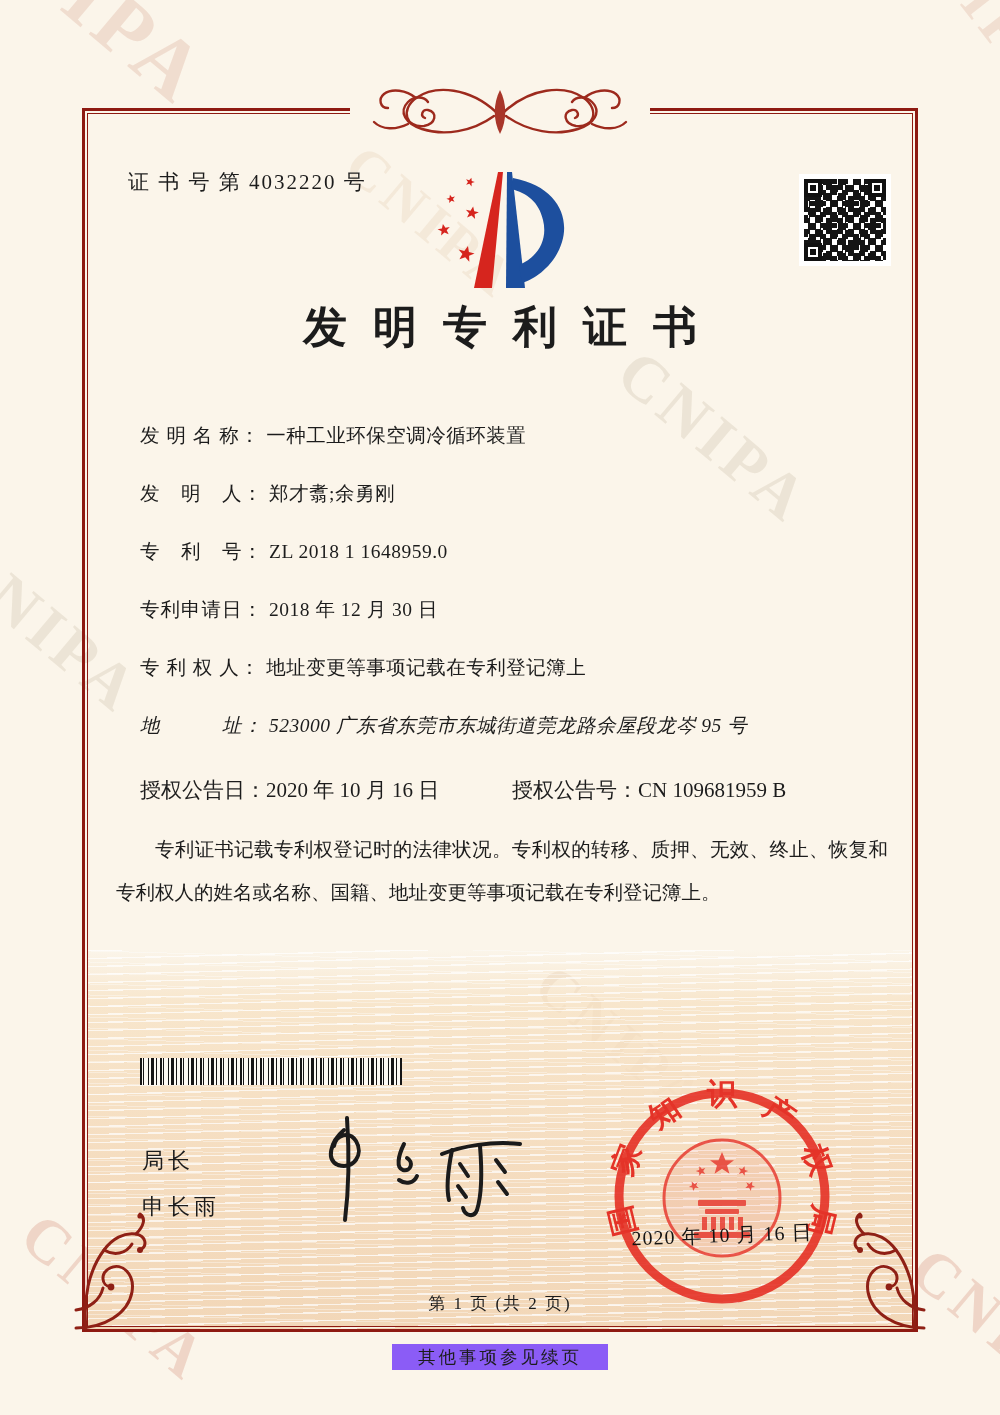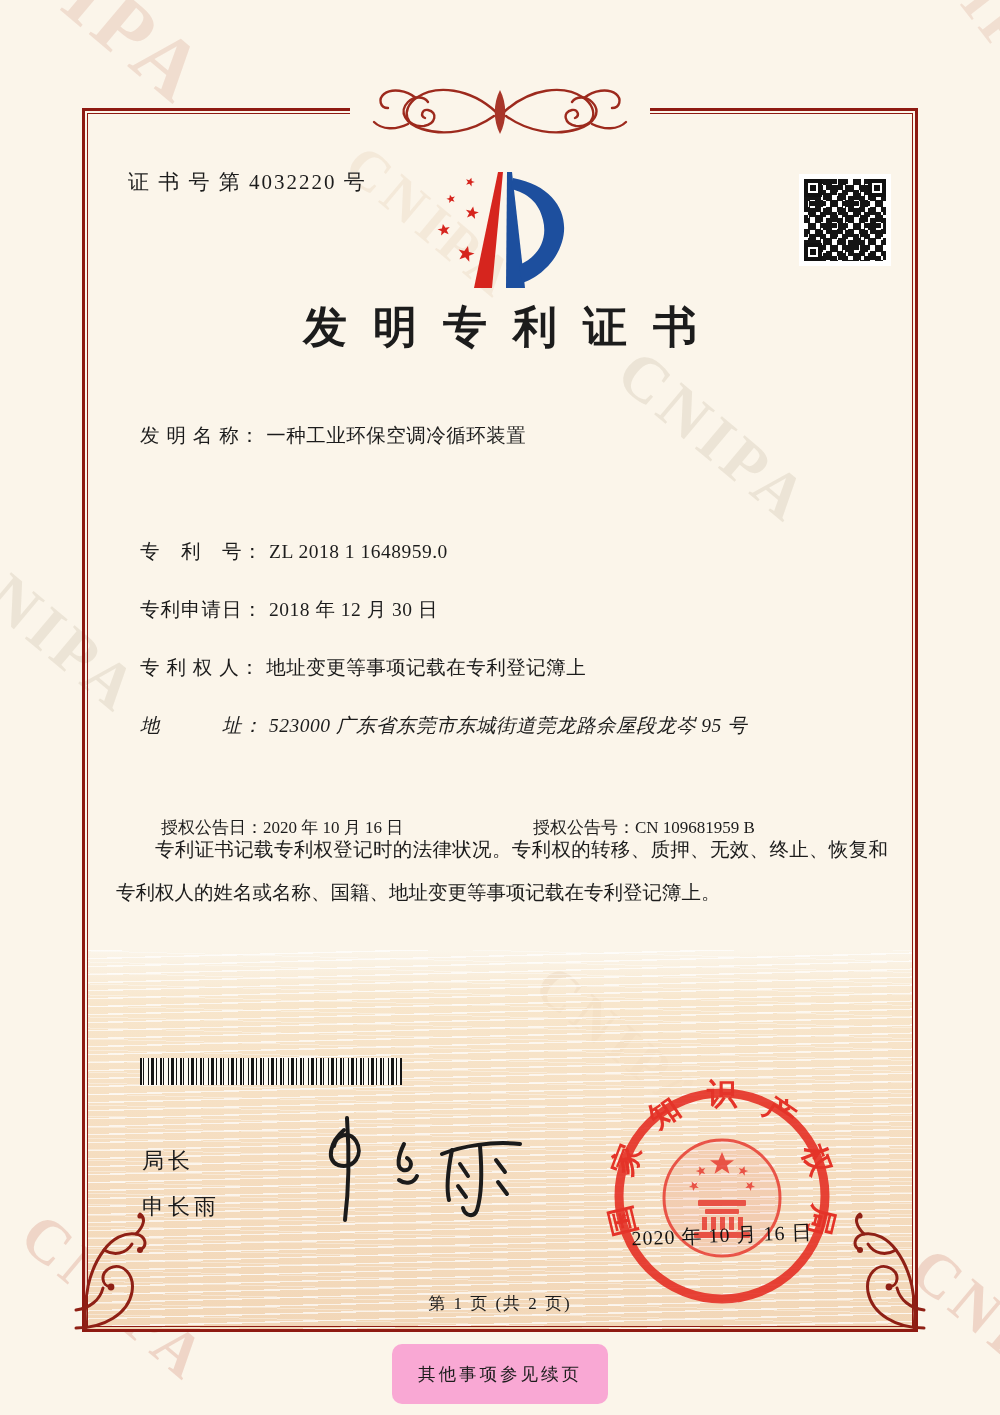--- a/index.html
+++ b/index.html
@@ -62,21 +62,21 @@
   
   .title{
     position:absolute; left:0; width:100%; top:298px; text-align:center;
     font-size:44px; font-weight:bold; letter-spacing:26px; text-indent:26px; z-index:4;
   }
   
   .field{position:absolute; left:140px; font-size:19.5px; z-index:4; white-space:nowrap;}
   .field .lab{letter-spacing:1px;}
   .field .val{margin-left:6px; letter-spacing:.5px;}
   .f0{top:422px;} .f1{top:480px;} .f2{top:538px;} .f3{top:596px;font-family:Liberation Serif, serif;} .f4{top:654px;} .f5{top:712px;font-style:italic;}
-  .grant{position:absolute; left:140px; top:816px; font-size:17px; z-index:4; white-space:nowrap;margin-left:21px;}
+  .grant{position:absolute; left:140px; top:776px; font-size:21px; z-index:4; white-space:nowrap;}
   .grant .pair2{position:absolute; left:372px; top:0;}
   
   .body-text{
     position:absolute; left:116px; right:112px; top:828px; z-index:4;
     font-size:19.5px; line-height:43px; text-align:justify;
   }
   .body-text p{margin:0; text-indent:2em;}
   
   .barcode{
     position:absolute; left:140px; top:1058px; width:262px; height:27px; z-index:4;
@@ -92,21 +92,21 @@
   
   .seal{position:absolute; left:602px; top:1076px; z-index:5; opacity:.95;}
   .seal-date{
     position:absolute; left:612px; top:1222px; width:220px; text-align:center; z-index:6;
     font-size:20px; letter-spacing:1px; color:#141414; transform:rotate(-2deg);
   }
   
   .page-info{position:absolute; left:0; width:100%; top:1292px; text-align:center; font-size:17px; letter-spacing:2px; z-index:4;}
   .note{
     position:absolute; left:50%; transform:translateX(-50%); top:1344px; z-index:6;
-    background:#f9a8d4; padding:18px 26px; font-size:17.5px; letter-spacing:3px; white-space:nowrap;border-radius:10px;
+    background:#8b5cf6; padding:1px 26px; font-size:17.5px; letter-spacing:3px; white-space:nowrap;
   }
 </style>
 </head>
 <body>
 
 <div class="page">
 
   <div class="wm wm-tl">CNIPA</div>
   <div class="wm wm-tr">CNIPA</div>
   <div class="wm wm-logo">CNIPA</div>
@@ -185,20 +185,23 @@
       <div class="finder f-tl"></div>
       <div class="finder f-tr"></div>
       <div class="finder f-bl"></div>
     </div>
   </div>
 
   <div class="title">发明专利证书</div>
 
   <div class="field f0">
     <span class="lab">发 明 名 称：</span><span class="val">一种工业环保空调冷循环装置</span>
+  </div>
+  <div class="field f1">
+    <span class="lab">发　明　人：</span><span class="val">郑才翥;余勇刚</span>
   </div>
   <div class="field f2">
     <span class="lab">专　利　号：</span><span class="val">ZL 2018 1 1648959.0</span>
   </div>
   <div class="field f3">
     <span class="lab">专利申请日：</span><span class="val">2018 年 12 月 30 日</span>
   </div>
   <div class="field f4">
     <span class="lab">专 利 权 人：</span><span class="val">地址变更等事项记载在专利登记簿上</span>
   </div>

